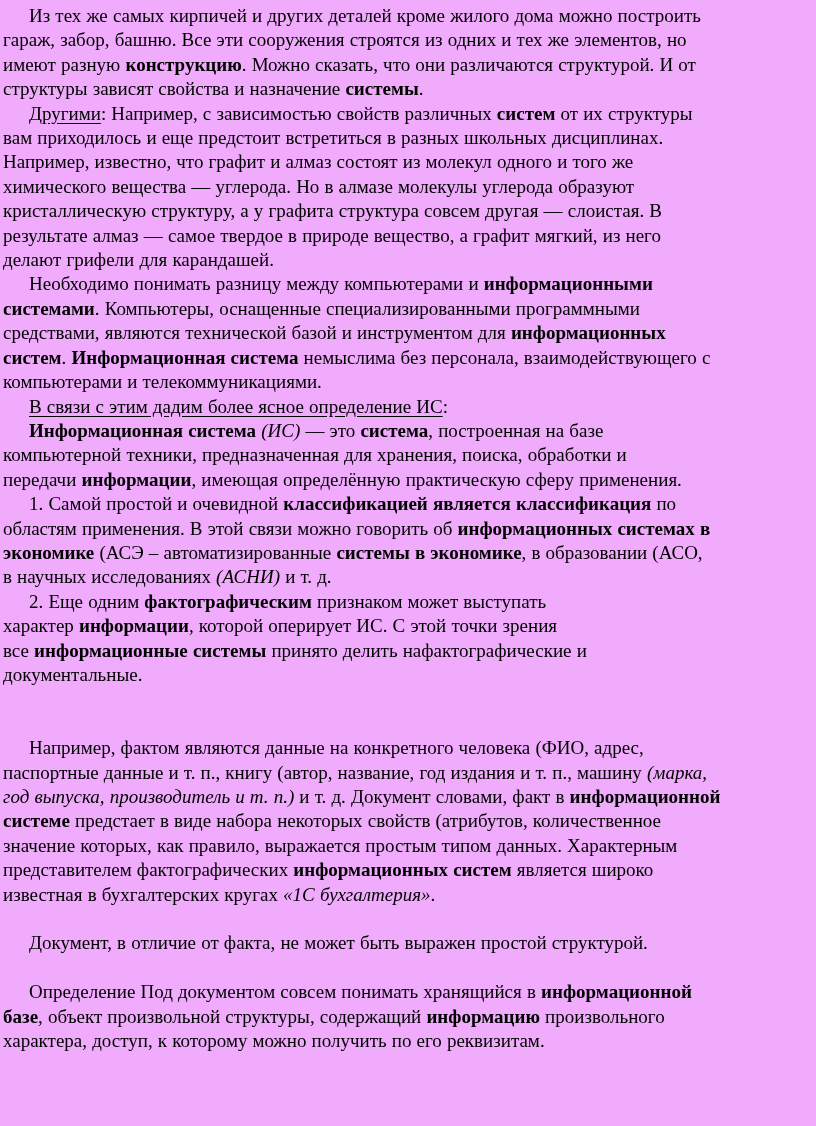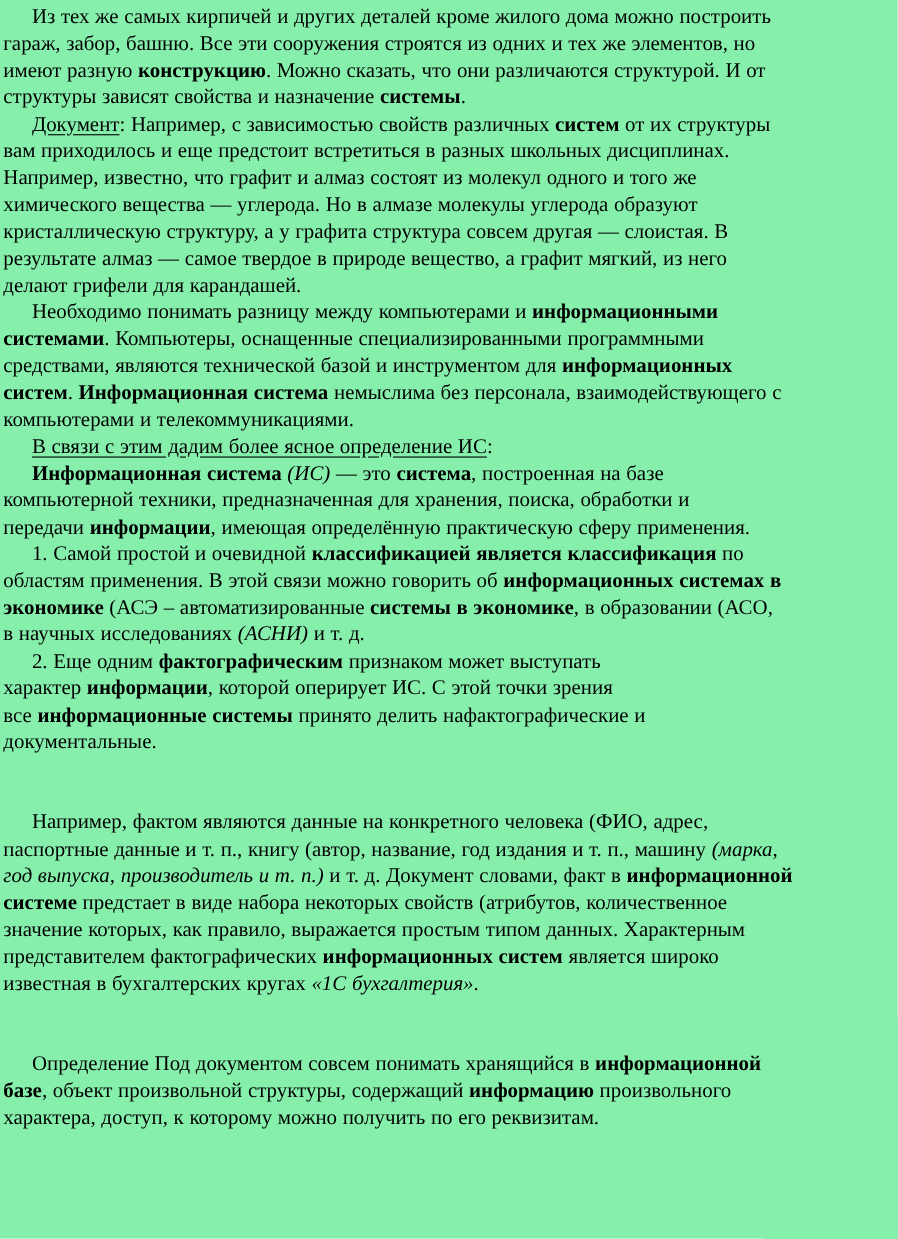--- a/index.html
+++ b/index.html
@@ -31,27 +31,27 @@
     height: 24.4px;
     text-indent: 0;
   }
   .b { font-weight: bold; }
   .i { font-style: italic; text-align: center; }
   .u { text-decoration: underline; text-underline-offset: 3px; }
 </style>
 </head>
 <body>
 
-<div class="page" style="background: #86efac; color: rgb(0, 0, 0);">
+<div class="page" style="background: #f0abfc; color: rgb(0, 0, 0);">
   <div>
       <p class="para"><span>Из тех же самых кирпичей и других деталей кроме жилого дома можно построить
 гараж, забор, башню. Все эти сооружения строятся из одних и тех же элементов, но
 имеют разную </span><span class="b">конструкцию</span><span>. Можно сказать, что они различаются структурой. И от
 структуры зависят свойства и назначение </span><span class="b">системы</span><span>.</span></p>
-      <p class="para"><span class="u">Документ</span><span>: Например, с зависимостью свойств различных </span><span class="b">систем</span><span> от их структуры
+      <p class="para"><span class="u">Другими</span><span>: Например, с зависимостью свойств различных </span><span class="b">систем</span><span> от их структуры
 вам приходилось и еще предстоит встретиться в разных школьных дисциплинах.
 Например, известно, что графит и алмаз состоят из молекул одного и того же
 химического вещества — углерода. Но в алмазе молекулы углерода образуют
 кристаллическую структуру, а у графита структура совсем другая — слоистая. В
 результате алмаз — самое твердое в природе вещество, а графит мягкий, из него
 делают грифели для карандашей.</span></p>
       <p class="para"><span>Необходимо понимать разницу между компьютерами и </span><span class="b">информационными
 системами</span><span>. Компьютеры, оснащенные специализированными программными
 средствами, являются технической базой и инструментом для </span><span class="b">информационных
 систем</span><span>. </span><span class="b">Информационная система</span><span> немыслима без персонала, взаимодействующего с
@@ -71,18 +71,19 @@
       <p class="para blank"></p>
       <p class="para blank"></p>
       <p class="para"><span>Например, фактом являются данные на конкретного человека (ФИО, адрес,
 паспортные данные и т. п., книгу (автор, название, год издания и т. п., машину </span><span class="i">(марка,
 год выпуска, производитель и т. п.)</span><span> и т. д. Документ словами, факт в </span><span class="b">информационной
 системе</span><span> предстает в виде набора некоторых свойств (атрибутов, количественное
 значение которых, как правило, выражается простым типом данных. Характерным
 представителем фактографических </span><span class="b">информационных систем</span><span> является широко
 известная в бухгалтерских кругах </span><span class="i">«1С бухгалтерия»</span><span>.</span></p>
       <p class="para blank"></p>
+      <p class="para"><span>Документ, в отличие от факта, не может быть выражен простой структурой.</span></p>
       <p class="para blank"></p>
       <p class="para"><span>Определение Под документом совсем понимать хранящийся в </span><span class="b">информационной
 базе</span><span>, объект произвольной структуры, содержащий </span><span class="b">информацию</span><span> произвольного
 характера, доступ, к которому можно получить по его реквизитам.</span></p>
     </div>
 </div>
 
 </body></html>

